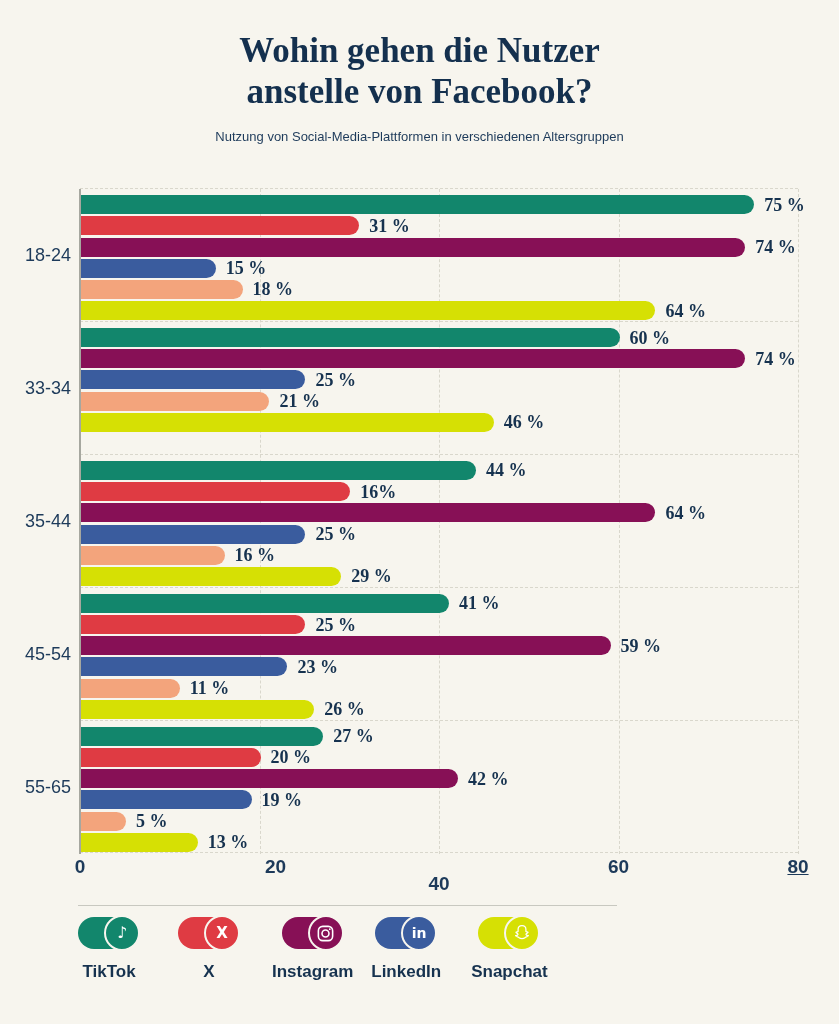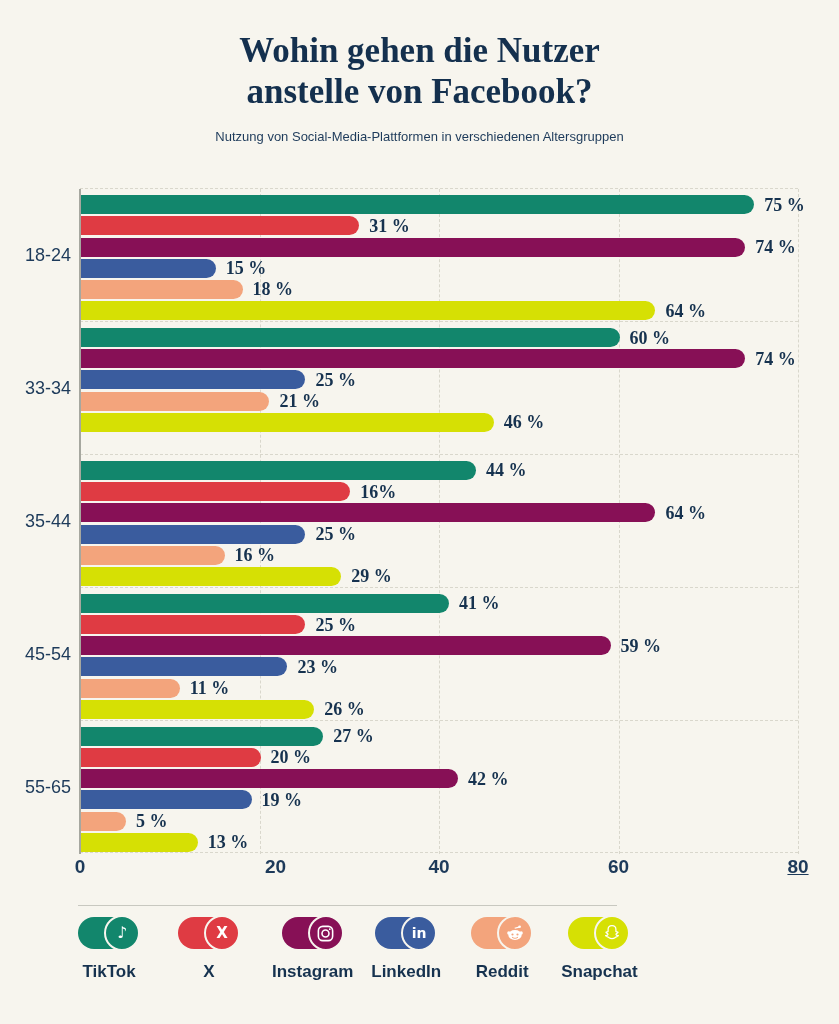--- a/index.html
+++ b/index.html
@@ -292,21 +292,21 @@
       <div class="bar-row">
         <div class="bar" style="width: 16.25%; background: rgb(214, 224, 4);"></div>
         <span class="bar-label" style="left: calc(16.25% + 11px);">13 %</span>
       </div>
     </div>
   </div>
 
 <div class="xaxis">
     <span class="xtick" style="left: 0%;">0</span>
     <span class="xtick" style="left: 25%; margin-left: 16px;">20</span>
-    <span class="xtick" style="left: 50%;">40</span>
+    <span class="xtick" style="left: 50%; margin-top: 17px;">40</span>
     <span class="xtick" style="left: 75%;">60</span>
     <span class="xtick" style="left: 100%; text-decoration: underline;">80</span>
   </div>
 
 <div class="legend-divider"></div>
 <div class="legend">
     <div class="legend-item" style="margin-right: 38px;">
       <div class="legend-icon">
         <div class="legend-pill" style="background: rgb(18, 134, 108);"></div>
         <div class="legend-circle" style="background: rgb(18, 134, 108);">
@@ -339,40 +339,20 @@
     </div>
     <div class="legend-item" style="margin-right: 30px;">
       <div class="legend-icon">
         <div class="legend-pill" style="background: rgb(58, 92, 158);"></div>
         <div class="legend-circle" style="background: rgb(58, 92, 158);">
           <span class="glyph-text" style="font-size:14px;">in</span>
         </div>
       </div>
       <div class="legend-label">LinkedIn</div>
     </div>
-    <div class="legend-item" style="margin-right: 28px;">
-      <div class="legend-icon">
-        <div class="legend-pill" style="background: rgb(243, 164, 124);"></div>
-        <div class="legend-circle" style="background: rgb(243, 164, 124);">
-          <svg width="20" height="20" viewBox="0 0 24 24">
-            <g fill="#fff">
-              <circle cx="17.5" cy="4.5" r="1.6"></circle>
-              <rect x="11.6" y="5" width="5.4" height="1.4" transform="rotate(-14 14 6)"></rect>
-              <circle cx="4.6" cy="12" r="2"></circle>
-              <circle cx="19.4" cy="12" r="2"></circle>
-              <ellipse cx="12" cy="14.5" rx="8" ry="6"></ellipse>
-            </g>
-            <circle cx="9" cy="13.8" r="1.3" fill="#f3a47c"></circle>
-            <circle cx="15" cy="13.8" r="1.3" fill="#f3a47c"></circle>
-            <path d="M9 17.2c1.8 1.4 4.2 1.4 6 0" stroke="#f3a47c" stroke-width="1.3" fill="none" stroke-linecap="round"></path>
-          </svg>
-        </div>
-      </div>
-      <div class="legend-label">Reddit</div>
-    </div>
     <div class="legend-item" style="margin-right: 0px;">
       <div class="legend-icon">
         <div class="legend-pill" style="background: rgb(214, 224, 4);"></div>
         <div class="legend-circle" style="background: rgb(214, 224, 4);">
           <svg width="20" height="20" viewBox="0 0 24 24" fill="none" stroke="#fff" stroke-width="1.5" stroke-linejoin="round">
             <path d="M12 3.2c-2.9 0-4.7 2.1-4.7 4.7v2.3c-.7.5-1.8.4-2.5 1 .7 1.1 1.8 1.3 2.4 2.4-.6 1.1-1.9 1.5-2.9 1.6 1.3 1.6 3.2 1.3 4.3 2.5.9.8 2 1 3.4 1s2.5-.2 3.4-1c1.1-1.2 3-0.9 4.3-2.5-1-.1-2.3-.5-2.9-1.6.6-1.1 1.7-1.3 2.4-2.4-.7-.6-1.8-.5-2.5-1V7.9c0-2.6-1.8-4.7-4.7-4.7z"></path>
           </svg>
         </div>
       </div>
       <div class="legend-label">Snapchat</div>

